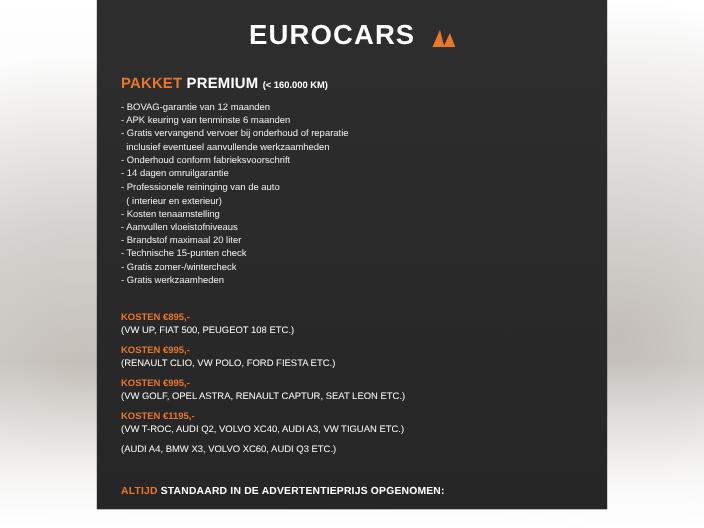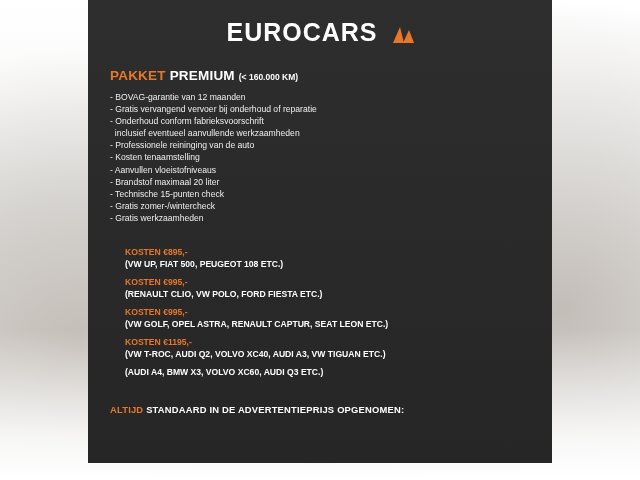--- a/index.html
+++ b/index.html
@@ -91,34 +91,33 @@
   }
   ul.features li {
     font-size: 8.6px;
     line-height: 12.1px;
     color: #f0efee;
     white-space: pre;
   }
   
   .prices {
     margin-top: 22px;
-    margin-left: 15px;
   }
   .price-block {
     margin-bottom: 6px;
   }
   .price-title {
     font-size: 8.6px;
     font-weight: bold;
     color: #e8772a;
     line-height: 12px;
   }
   .price-models {
     font-size: 8.6px;
-    font-weight: bold;
+    font-weight: normal;
     color: #ffffff;
     line-height: 12px;
   }
   
   .footer {
     margin-top: 26px;
   }
   .footer-title {
     font-size: 9.4px;
     font-weight: bold;
@@ -146,24 +145,27 @@
     </div>
 
     <div class="headline">
       <span class="pakket">PAKKET</span>
       <span class="premium">PREMIUM</span>
       <span class="km">(&lt; 160.000 KM)</span>
     </div>
 
     <ul class="features">
       <li>- BOVAG-garantie van 12 maanden</li>
+      <li>- APK keuring van tenminste 6 maanden</li>
       <li>- Gratis vervangend vervoer bij onderhoud of reparatie</li>
+      <li>  inclusief eventueel aanvullende werkzaamheden</li>
       <li>- Onderhoud conform fabrieksvoorschrift</li>
-      <li>  inclusief eventueel aanvullende werkzaamheden</li>
+      <li>- 14 dagen omruilgarantie</li>
       <li>- Professionele reininging van de auto</li>
+      <li>  ( interieur en exterieur)</li>
       <li>- Kosten tenaamstelling</li>
       <li>- Aanvullen vloeistofniveaus</li>
       <li>- Brandstof maximaal 20 liter</li>
       <li>- Technische 15-punten check</li>
       <li>- Gratis zomer-/wintercheck</li>
       <li>- Gratis werkzaamheden</li>
     </ul>
 
     <div class="prices">
       <div class="price-block">

